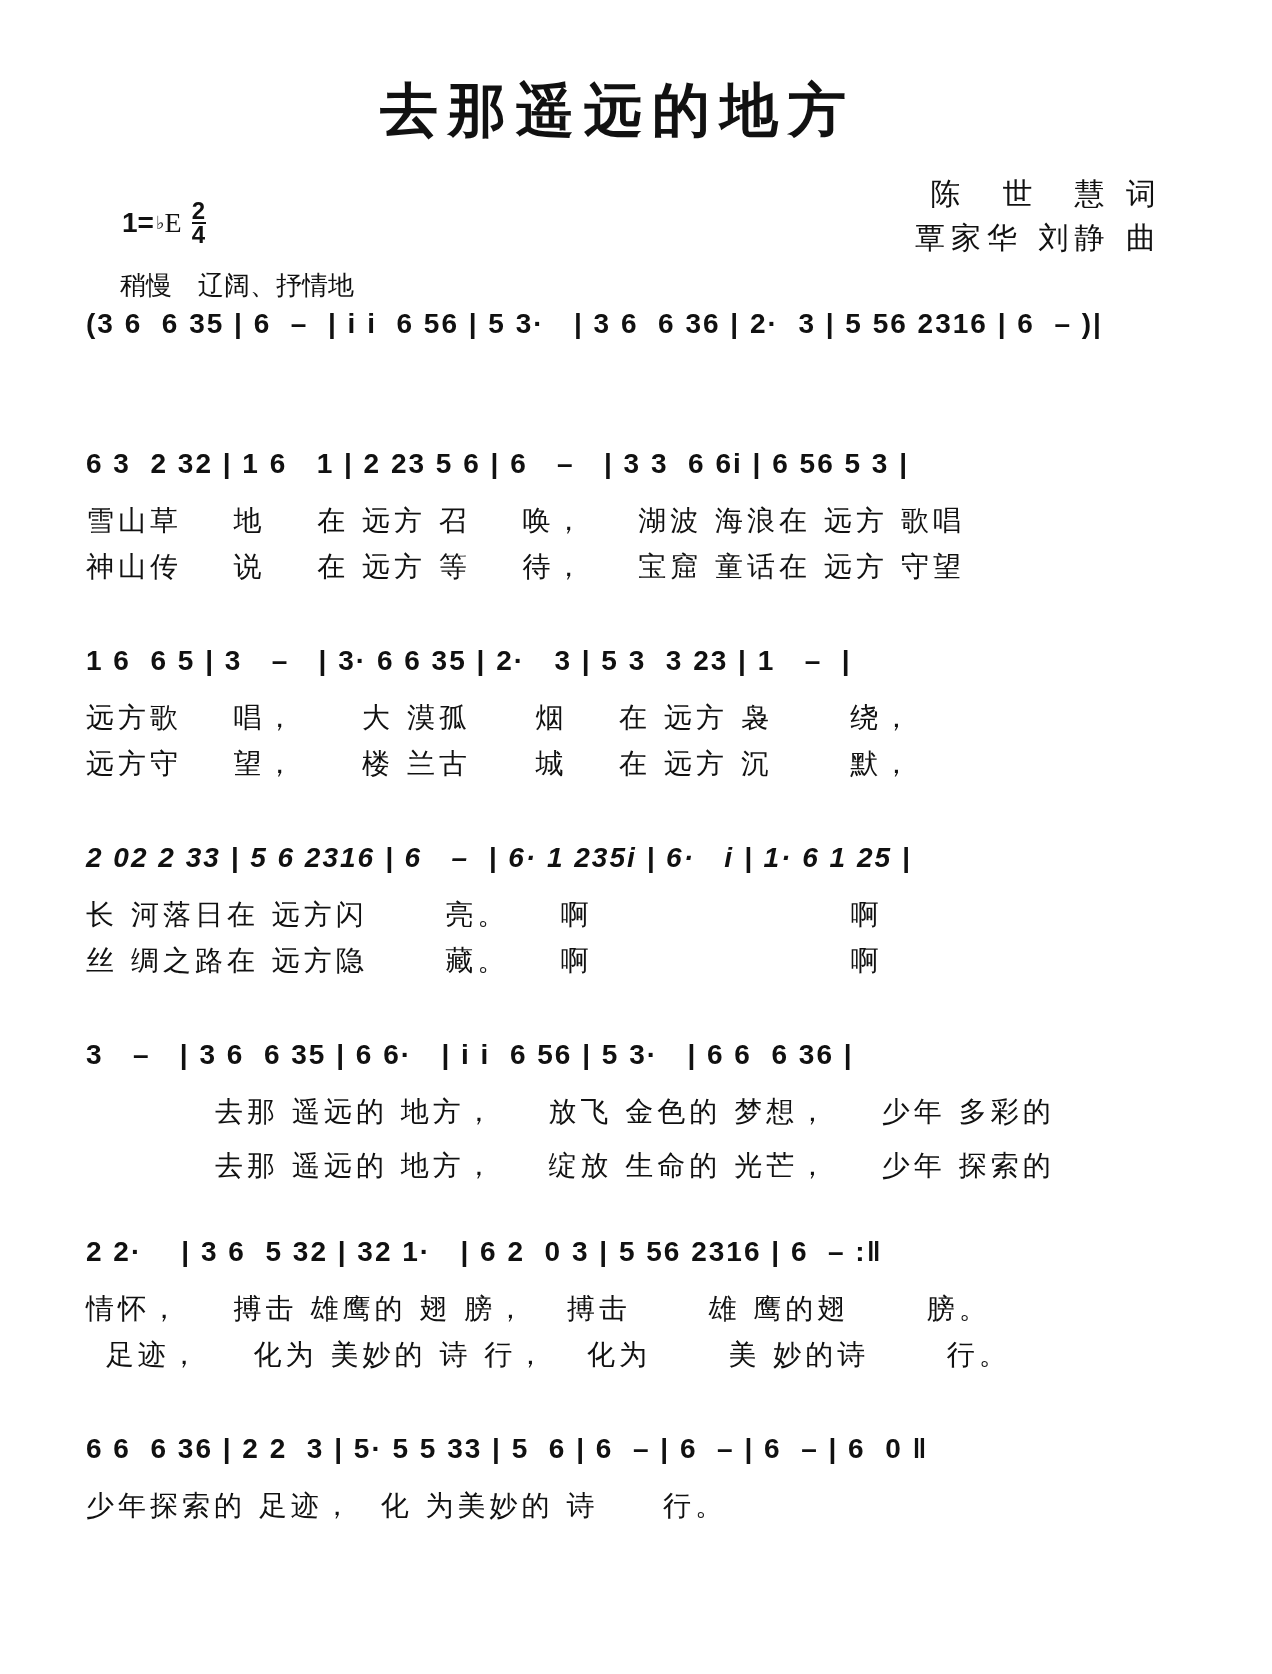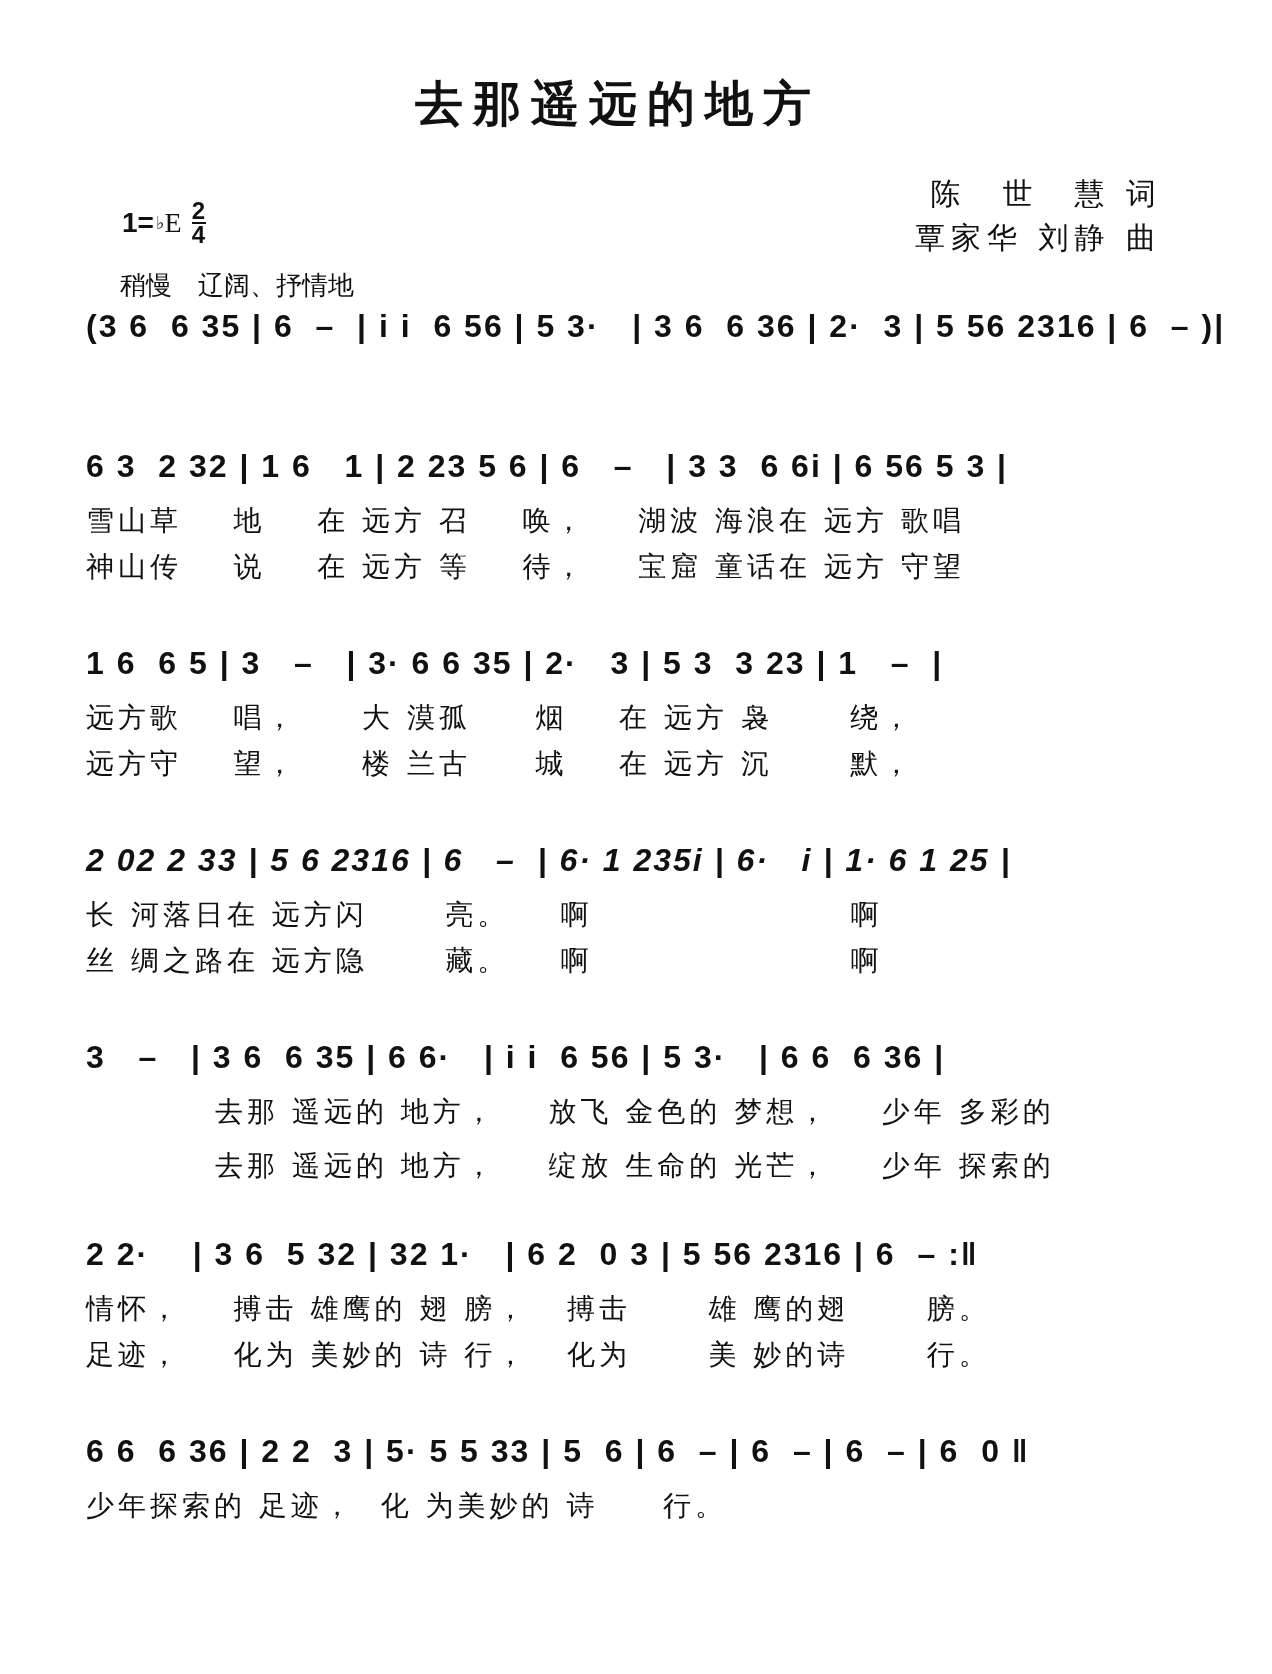--- a/index.html
+++ b/index.html
@@ -1,25 +1,25 @@
 <!DOCTYPE html>
 <html><head>
 <meta charset="utf-8">
 <style>
   html, body { margin: 0; padding: 0; background: #ffffff; }
   body { width: 1272px; height: 1674px; position: relative; overflow: hidden; color: #111; font-family: "DejaVu Sans", sans-serif; }
-  .title { position: absolute; top: 72px; left: 0; width: 1236px; text-align: center; font-family: "DejaVu Serif", serif; font-size: 48px; font-weight: bold; letter-spacing: 10px; }
+  .title { position: absolute; top: 72px; left: 0; width: 1236px; text-align: center; font-family: "DejaVu Serif", serif; font-size: 58px; font-weight: bold; letter-spacing: 10px; }
   .credit { position: absolute; right: 110px; font-size: 30px; letter-spacing: 6px; font-family: "DejaVu Sans", sans-serif; margin-top: 8px; }
   .key { position: absolute; left: 122px; top: 200px; font-size: 28px; font-family: "Liberation Serif", serif; display: flex; align-items: center; }
   .key .one { font-weight: bold; font-family: "Liberation Sans", sans-serif; }
   .key .flat { font-size: 18px; vertical-align: super; margin-left: 2px; }
   .frac { display: inline-flex; flex-direction: column; align-items: center; margin-left: 10px; font-weight: bold; font-family: "Liberation Sans", sans-serif; font-size: 24px; line-height: 22px; }
   .frac .bar { width: 14px; height: 2px; background: #111; }
   .tempo { position: absolute; left: 120px; top: 268px; font-size: 26px; }
-  .notes { position: absolute; left: 86px; font-family: "Liberation Sans", sans-serif; font-weight: bold; font-size: 32px; white-space: pre; letter-spacing: 2px; }
+  .notes { position: absolute; left: 86px; font-family: "Liberation Sans", sans-serif; font-weight: bold; font-size: 28px; white-space: pre; letter-spacing: 2px; }
   .lyric { position: absolute; left: 86px; font-family: "DejaVu Serif", serif; font-size: 28px; white-space: pre; letter-spacing: 4px; }
 </style>
 </head>
 <body>
 
 <div class="title">去那遥远的地方</div>
 
 <div class="credit" style="top:166px;">陈　世　慧 词</div>
 <div class="credit" style="top:210px;">覃家华 刘静 曲</div>
 
@@ -49,16 +49,16 @@
 <div class="notes" style="top:842px;font-style:italic;">2 02 2 33 | 5 6 2316 | 6   –  | 6· 1 235i | 6·   i | 1· 6 1 25 |</div>
 <div class="lyric" style="top:896px;">长 河落日在 远方闪      亮。    啊                    啊</div>
 <div class="lyric" style="top:942px;">丝 绸之路在 远方隐      藏。    啊                    啊</div>
 
 <div class="notes" style="top:1039px;">3   –   | 3 6  6 35 | 6 6·   | i i  6 56 | 5 3·   | 6 6  6 36 |</div>
 <div class="lyric" style="top:1093px;">          去那 遥远的 地方，    放飞 金色的 梦想，    少年 多彩的</div>
 <div class="lyric" style="top:1139px;margin-top:8px;">          去那 遥远的 地方，    绽放 生命的 光芒，    少年 探索的</div>
 
 <div class="notes" style="top:1236px;">2 2·    | 3 6  5 32 | 32 1·   | 6 2  0 3 | 5 56 2316 | 6  – :‖</div>
 <div class="lyric" style="top:1290px;">情怀，    搏击 雄鹰的 翅 膀，   搏击      雄 鹰的翅      膀。</div>
-<div class="lyric" style="top:1336px;">足迹，    化为 美妙的 诗 行，   化为      美 妙的诗      行。</div>
+<div class="lyric" style="top:1336px;margin-left:20px;">足迹，    化为 美妙的 诗 行，   化为      美 妙的诗      行。</div>
 
 <div class="notes" style="top:1433px;">6 6  6 36 | 2 2  3 | 5· 5 5 33 | 5  6 | 6  – | 6  – | 6  – | 6  0 ‖</div>
 <div class="lyric" style="top:1487px;">少年探索的 足迹，  化 为美妙的 诗     行。</div>
 
 </body></html>

